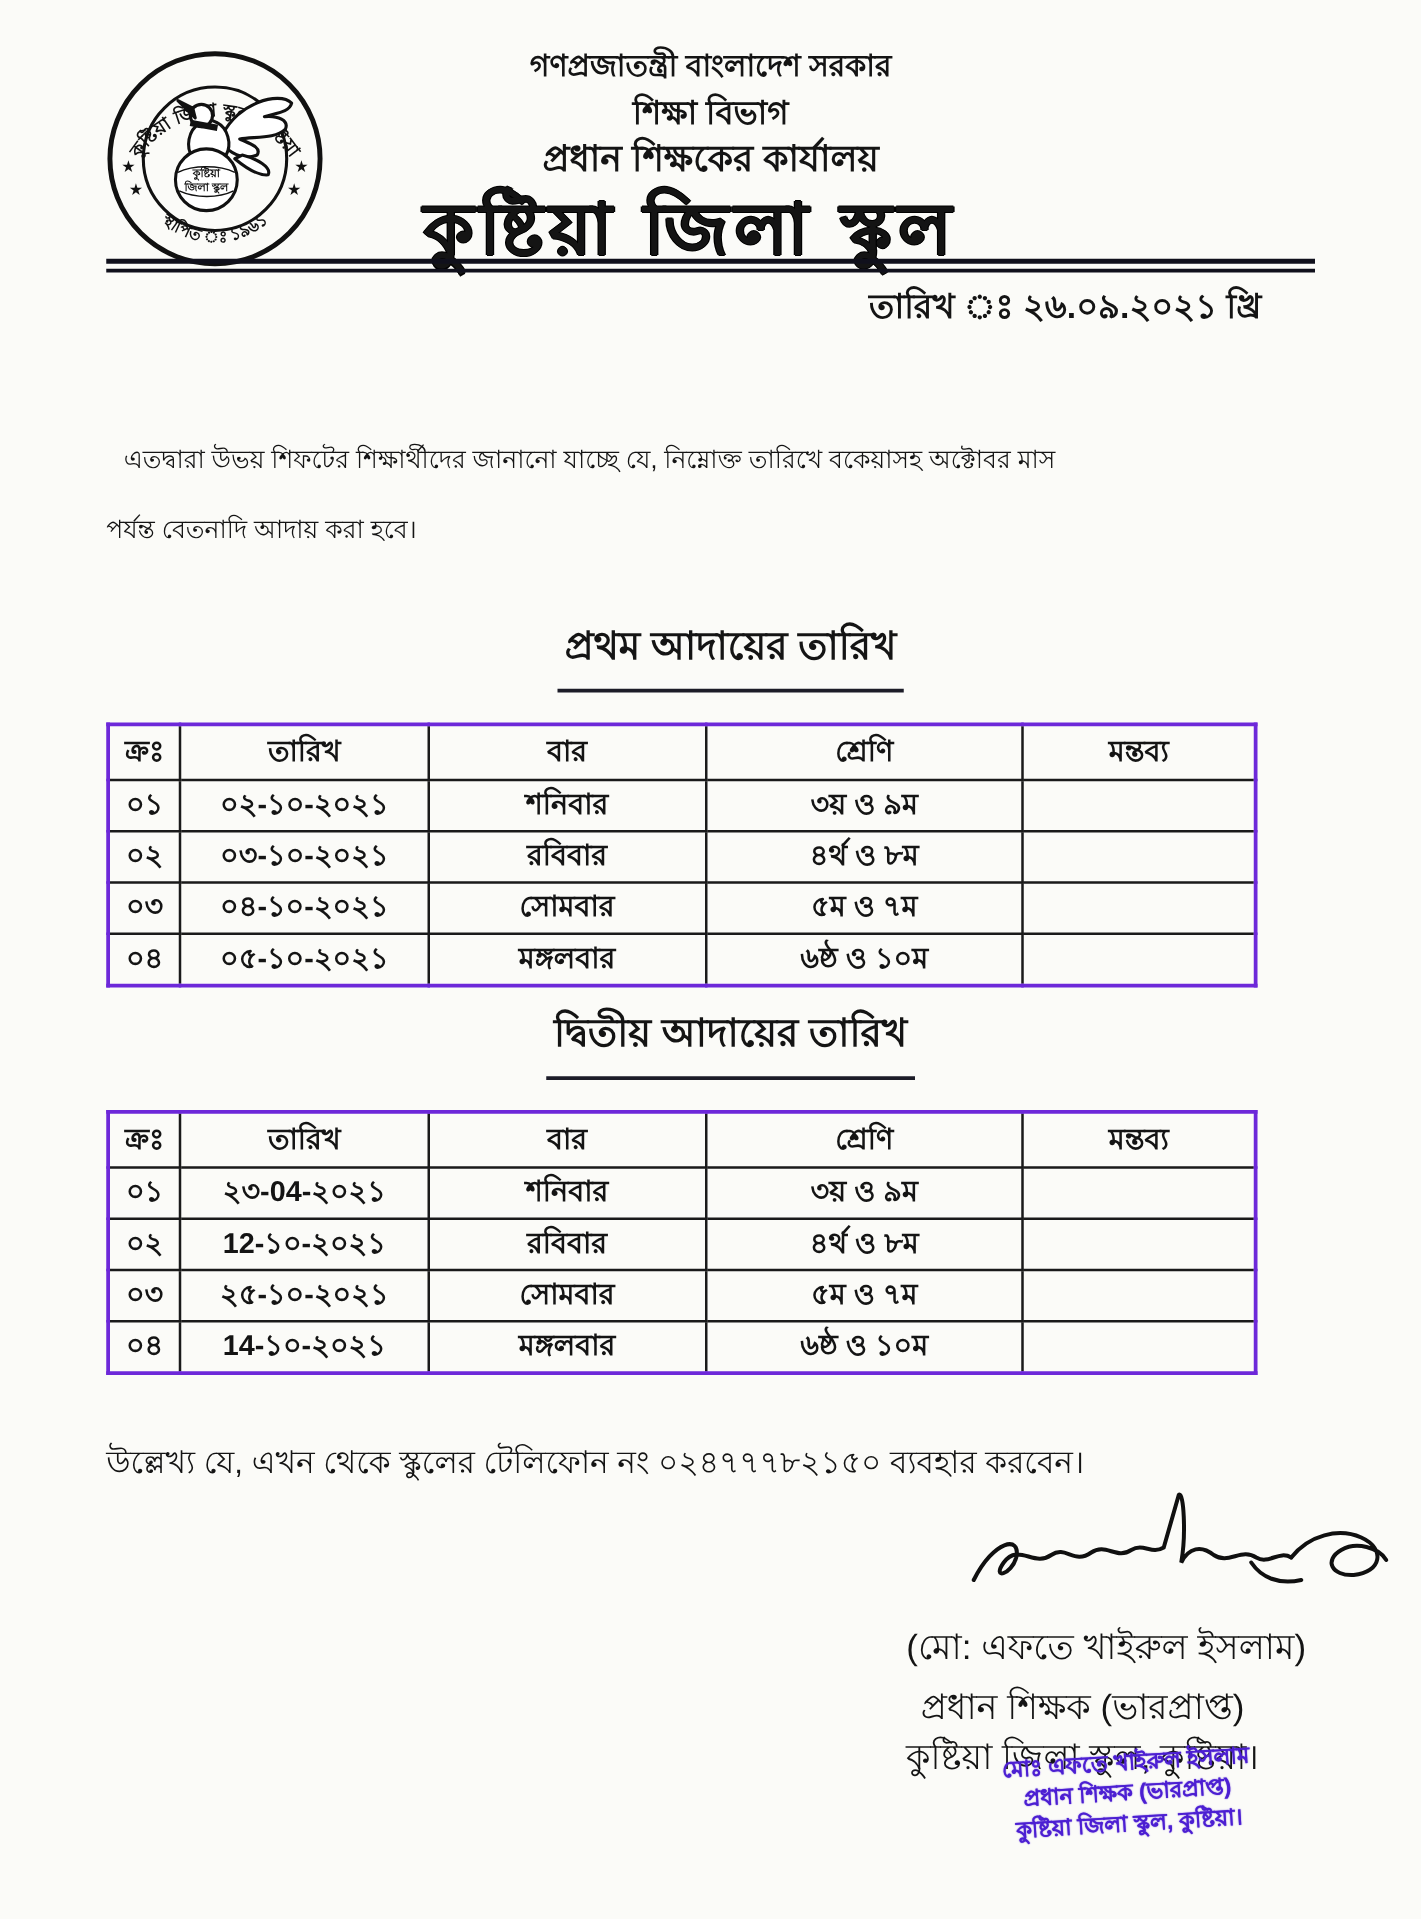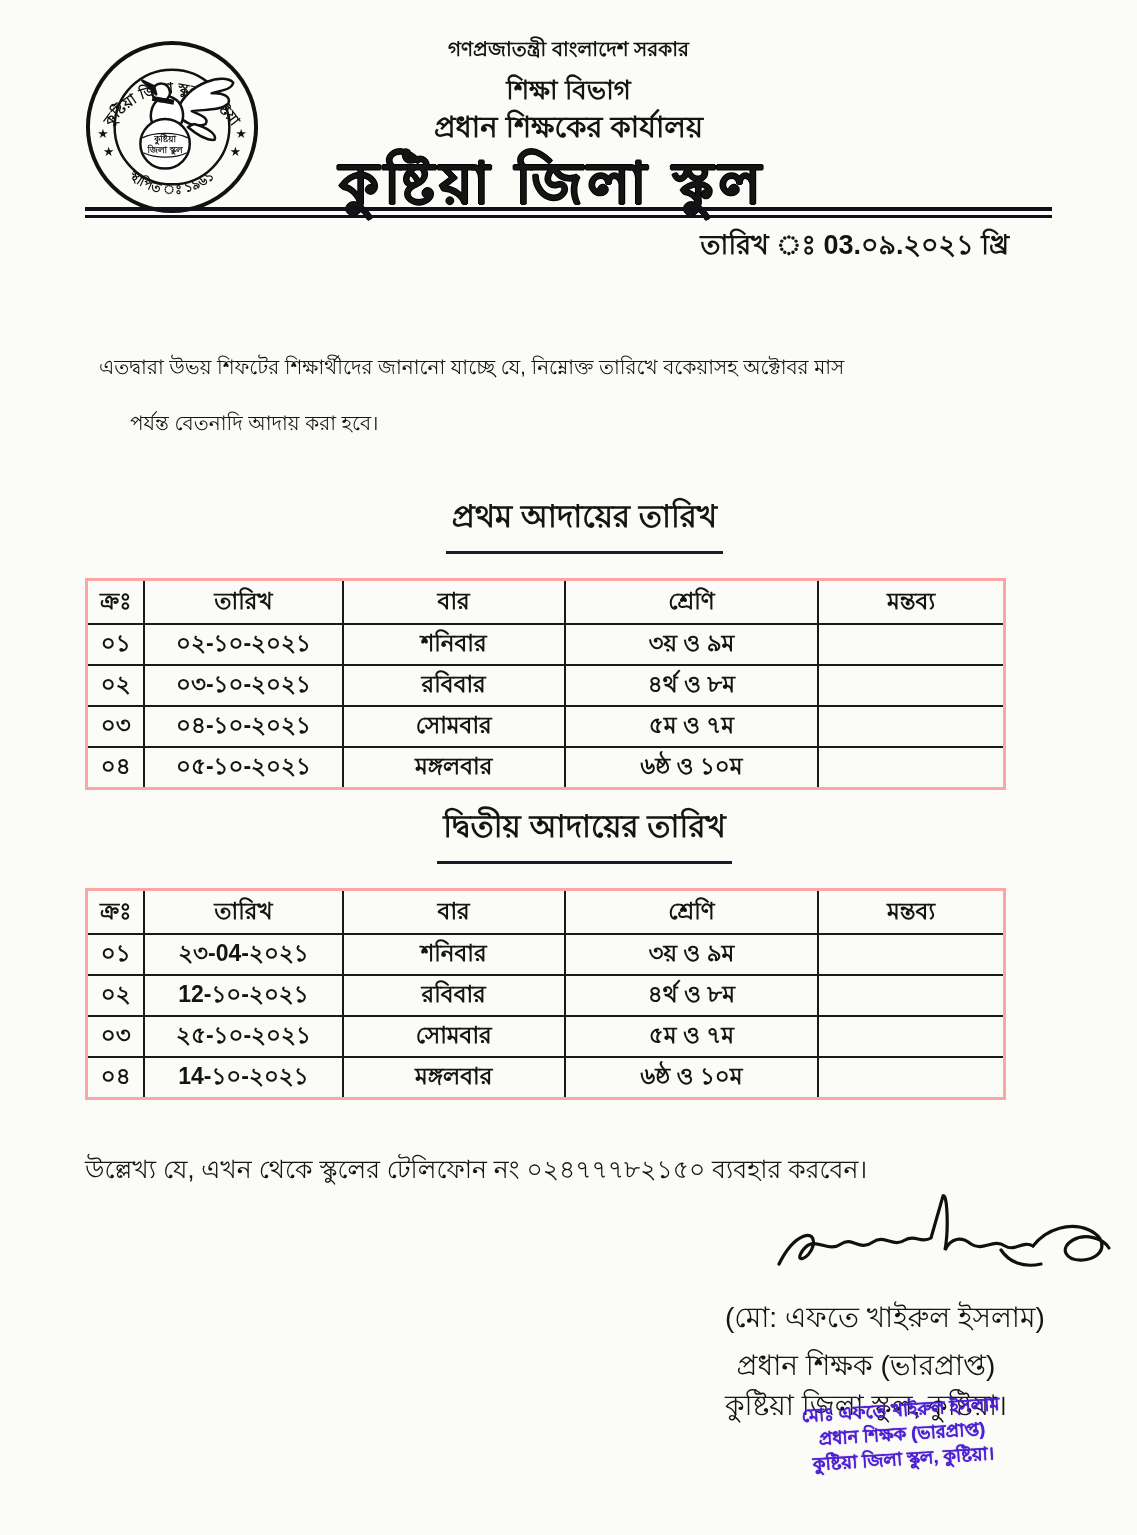--- a/index.html
+++ b/index.html
@@ -6,57 +6,57 @@
   body{
     width:1137px;height:1535px;position:relative;
     background:#fbfbf8;
     font-family:"Liberation Sans", sans-serif;
     color:#141414;
     overflow:hidden;
   }
   .abs{position:absolute;}
   
   .hdr-line{width:100%;text-align:center;font-weight:bold;white-space:nowrap;}
-  .gov{top:34px;left:0;font-size:20px;}
+  .gov{top:34px;left:0;font-size:24px;}
   .dept{top:70px;left:0;font-size:26px;text-align:center;}
   .office{top:104px;left:0;font-size:29px;}
   .school-name{
     top:140px;left:44px;width:1017px;text-align:center;
     font-size:57px;font-weight:900;letter-spacing:5px;
     text-shadow:1px 0 0 #000,-1px 0 0 #000,0 1px 0 #000,0 -1px 0 #000;
     white-space:nowrap;
   }
   .double-rule{
     top:207px;left:85px;width:967px;height:4px;
     border-top:4px solid #10101c;border-bottom:3px solid #10101c;
   }
   .date-line{top:224px;right:128px;font-size:27px;font-weight:bold;white-space:nowrap;}
   
   .body-line{left:85px;font-size:20px;white-space:nowrap;}
   .body-line.l1{top:352px;padding-left:14px;}
-  .body-line.l2{top:408px;margin-left:45px;}
+  .body-line.l2{top:408px;}
   
   .section-title{left:16px;width:1137px;text-align:center;}
   .section-title span{
     display:inline-block;font-size:31px;font-weight:bold;
     border-bottom:3px solid #1c1c28;padding:0 6px 7px 6px;white-space:nowrap;
   }
   .st1{top:492px;}
   .st2{top:802px;}
   
   .data-table{border-collapse:collapse;table-layout:fixed;width:921px;background:transparent;}
   .tbl1{top:578px;left:85px;}
   .tbl2{top:888px;left:85px;}
   .data-table th,.data-table td{
     border:2px solid #1a1a1a;text-align:center;vertical-align:middle;
     font-size:23px;padding:0 4px;overflow:hidden;white-space:nowrap;
   }
   .data-table th{height:42px;font-weight:bold;}
   .data-table td{height:37px;font-weight:600;}
-  .data-table{border:3px solid #fca5a5;}
+  .data-table{border:3px solid #6d28d9;}
   .c0{width:6.3%;} .c1{width:21.6%;} .c2{width:24.2%;} .c3{width:27.6%;} .c4{width:20.3%;}
   
   .note-line{top:1150px;left:85px;font-size:25px;white-space:nowrap;}
   
   .sig-svg{top:1188px;left:765px;}
   .sig-text{width:300px;text-align:center;font-size:28px;white-space:nowrap;}
   .sig-name{top:1296px;left:725px;}
   .sig-title{top:1344px;left:716px;}
   .sig-org{top:1384px;left:716px;}
   
@@ -104,21 +104,21 @@
   </g>
   <text x="83" y="110" font-size="9" font-weight="bold" text-anchor="middle" fill="#111" stroke="none">কুষ্টিয়া</text>
   <text x="83" y="121" font-size="9" font-weight="bold" text-anchor="middle" fill="#111" stroke="none">জিলা স্কুল</text>
 </svg>
 
 <div class="abs hdr-line gov">গণপ্রজাতন্ত্রী বাংলাদেশ সরকার</div>
 <div class="abs hdr-line dept">শিক্ষা বিভাগ</div>
 <div class="abs hdr-line office">প্রধান শিক্ষকের কার্যালয়</div>
 <div class="abs school-name">কুষ্টিয়া জিলা স্কুল</div>
 <div class="abs double-rule"></div>
-<div class="abs date-line">তারিখ ঃ 03.০৯.২০২১ খ্রি</div>
+<div class="abs date-line">তারিখ ঃ ২৬.০৯.২০২১ খ্রি</div>
 
 <div class="abs body-line l1">এতদ্বারা উভয় শিফটের শিক্ষার্থীদের জানানো যাচ্ছে যে, নিম্নোক্ত তারিখে বকেয়াসহ অক্টোবর মাস</div>
 <div class="abs body-line l2">পর্যন্ত বেতনাদি আদায় করা হবে।</div>
 
 <div class="abs section-title st1"><span>প্রথম আদায়ের তারিখ</span></div>
 <table class="abs data-table tbl1" data-table="0">
   <colgroup>
       <col class="c0">
       <col class="c1">
       <col class="c2">

